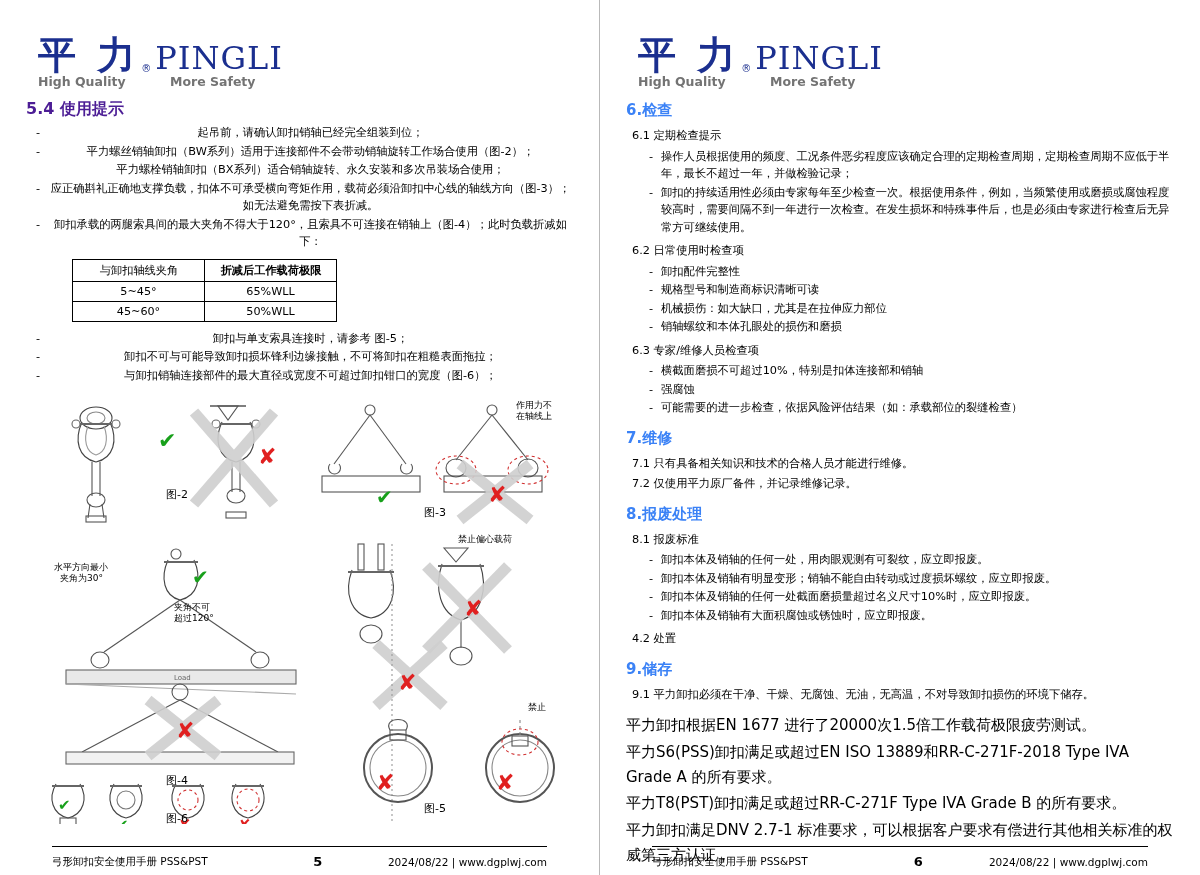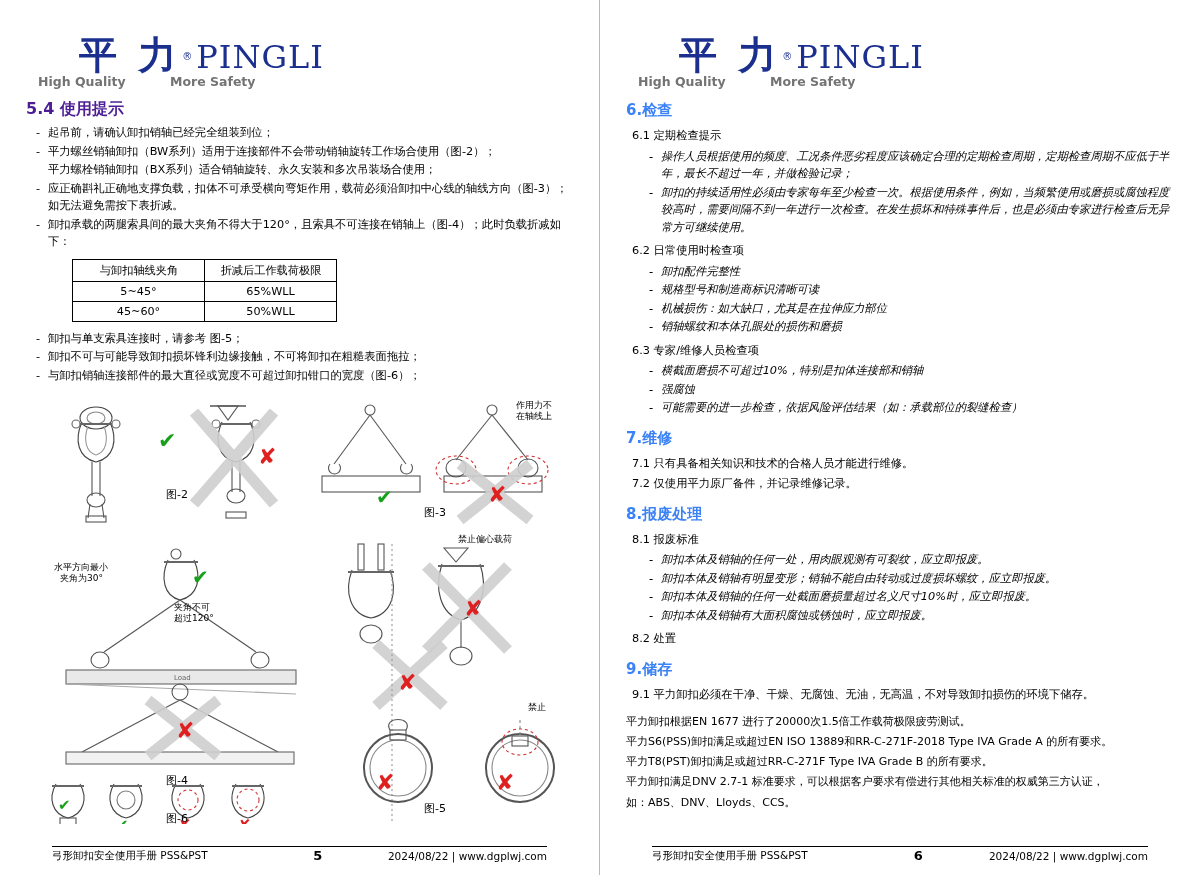--- a/index.html
+++ b/index.html
@@ -19,21 +19,21 @@
     position: relative;
     padding: 22px 26px 10px 26px;
   }
   .page.left { border-right: 1px solid #b9b9b9; }
   .page-inner {
     width: 100%; height: 100%;
     position: relative;
   }
   
   .logo-block { margin: 14px 0 6px 12px; }
-  .logo-row { display: flex; align-items: center; margin-left: 41px; }
+  .logo-row { display: flex; align-items: flex-end; }
   .logo-cn {
     font-family: "DejaVu Sans", "Liberation Sans", sans-serif;
     font-weight: bold;
     font-size: 38px;
     color: #1b2f8f;
     letter-spacing: 4px;
     line-height: 1;
   }
   .logo-reg {
     font-size: 10px; color: #1b2f8f; margin-left: 2px; margin-top: 2px;
@@ -52,21 +52,21 @@
     font-size: 12.5px;
     font-weight: bold;
     color: #737373;
   }
   .logo-sub .s1 { width: 132px; }
   .logo-sub .s2 { }
   
   .sec-title {
     font-size: 16px; font-weight: bold; color: #4c1d95; margin: 10px 0 4px 0;
   }
-  .bullet-list { margin: 0 0 0 8px; padding: 0; list-style: none; }
+  .bullet-list { margin: 0 0 0 8px; padding: 0; list-style: none; text-align: center; }
   .bullet-list li {
     font-size: 11.3px;
     line-height: 1.55;
     color: #000;
     position: relative;
     padding-left: 14px;
     margin-bottom: 1px;
   }
   .bullet-list li::before {
     content: "-";
@@ -81,45 +81,44 @@
     font-size: 11.2px;
   }
   table.wll td, table.wll th {
     border: 1px solid #000;
     padding: 3px 10px;
     text-align: center;
     font-weight: normal;
   }
   table.wll th { font-weight: normal; padding-left: 11px; }
   table.wll .c0 { width: 132px; }
-  table.wll .c1 { width: 132px; }
+  table.wll .c1 { width: 132px; font-weight: bold; }
   
   .figures { position: relative; margin-top: 10px; height: 440px; }
   .check { color: #18a01b; font-size: 22px; font-weight: bold; }
   svg { display: block; }
   
   .h2 {
     font-size: 15px; font-weight: bold; color: #3b82f6; margin: 12px 0 7px 0;
   }
   .num-item {
     font-size: 11.3px; line-height: 1.55; margin: 0 0 3px 6px; color: #000;
   }
   .sub-list { margin: 0 0 6px 22px; padding: 0; list-style: none; }
   .sub-list li {
     font-size: 11.3px; line-height: 1.55; position: relative; padding-left: 13px;
     margin-bottom: 1px;
-    font-style: italic;
   }
   .sub-list li::before { content: "-"; position: absolute; left: 1px; top: 0; }
   .plain-para {
-    font-size: 11px; line-height: 1.65; margin: 2px 0 0 0; color: #000;
+    font-size: 15px; line-height: 1.65; margin: 2px 0 0 0; color: #000;
   }
   
   .footer {
-    position: absolute; left: 26px; right: 26px; bottom: 16px;
+    position: absolute; left: 26px; right: 26px; bottom: 10px;
     display: flex; align-items: center;
     font-size: 10.5px; color: #000;
     border-top: 0;
   }
   .footer .f-left { flex: 0 0 auto; }
   .footer .f-page { flex: 1 1 auto; text-align: center; font-weight: bold; font-size: 13px; padding-left: 40px;}
   .footer .f-right { flex: 0 0 auto; }
   .footer-rule {
     position: absolute; left: 26px; right: 26px; bottom: 32px;
     border-top: 1px solid #000; height: 0;
@@ -403,21 +402,21 @@
       <div class="num-item">7.2  仅使用平力原厂备件，并记录维修记录。</div>
 
       <div class="h2">8.报废处理</div>
       <div class="num-item">8.1  报废标准</div>
       <ul class="sub-list">
         <li>卸扣本体及销轴的任何一处，用肉眼观测有可裂纹，应立即报废。</li>
         <li>卸扣本体及销轴有明显变形；销轴不能自由转动或过度损坏螺纹，应立即报废。</li>
         <li>卸扣本体及销轴的任何一处截面磨损量超过名义尺寸10%时，应立即报废。</li>
         <li>卸扣本体及销轴有大面积腐蚀或锈蚀时，应立即报废。</li>
       </ul>
-      <div class="num-item">8.2  处置</div>
+      <div class="num-item">4.2  处置</div>
 
       <div class="h2">9.储存</div>
       <div class="num-item">9.1  平力卸扣必须在干净、干燥、无腐蚀、无油，无高温，不对导致卸扣损伤的环境下储存。</div>
 
       <div style="margin-top:10px">
         <div class="plain-para">平力卸扣根据EN 1677 进行了20000次1.5倍工作载荷极限疲劳测试。</div>
         <div class="plain-para">平力S6(PSS)卸扣满足或超过EN ISO 13889和RR-C-271F-2018 Type IVA Grade A 的所有要求。</div>
         <div class="plain-para">平力T8(PST)卸扣满足或超过RR-C-271F Type IVA Grade B 的所有要求。</div>
         <div class="plain-para">平力卸扣满足DNV 2.7-1 标准要求，可以根据客户要求有偿进行其他相关标准的权威第三方认证，</div>
         <div class="plain-para">如：ABS、DNV、Lloyds、CCS。</div>

